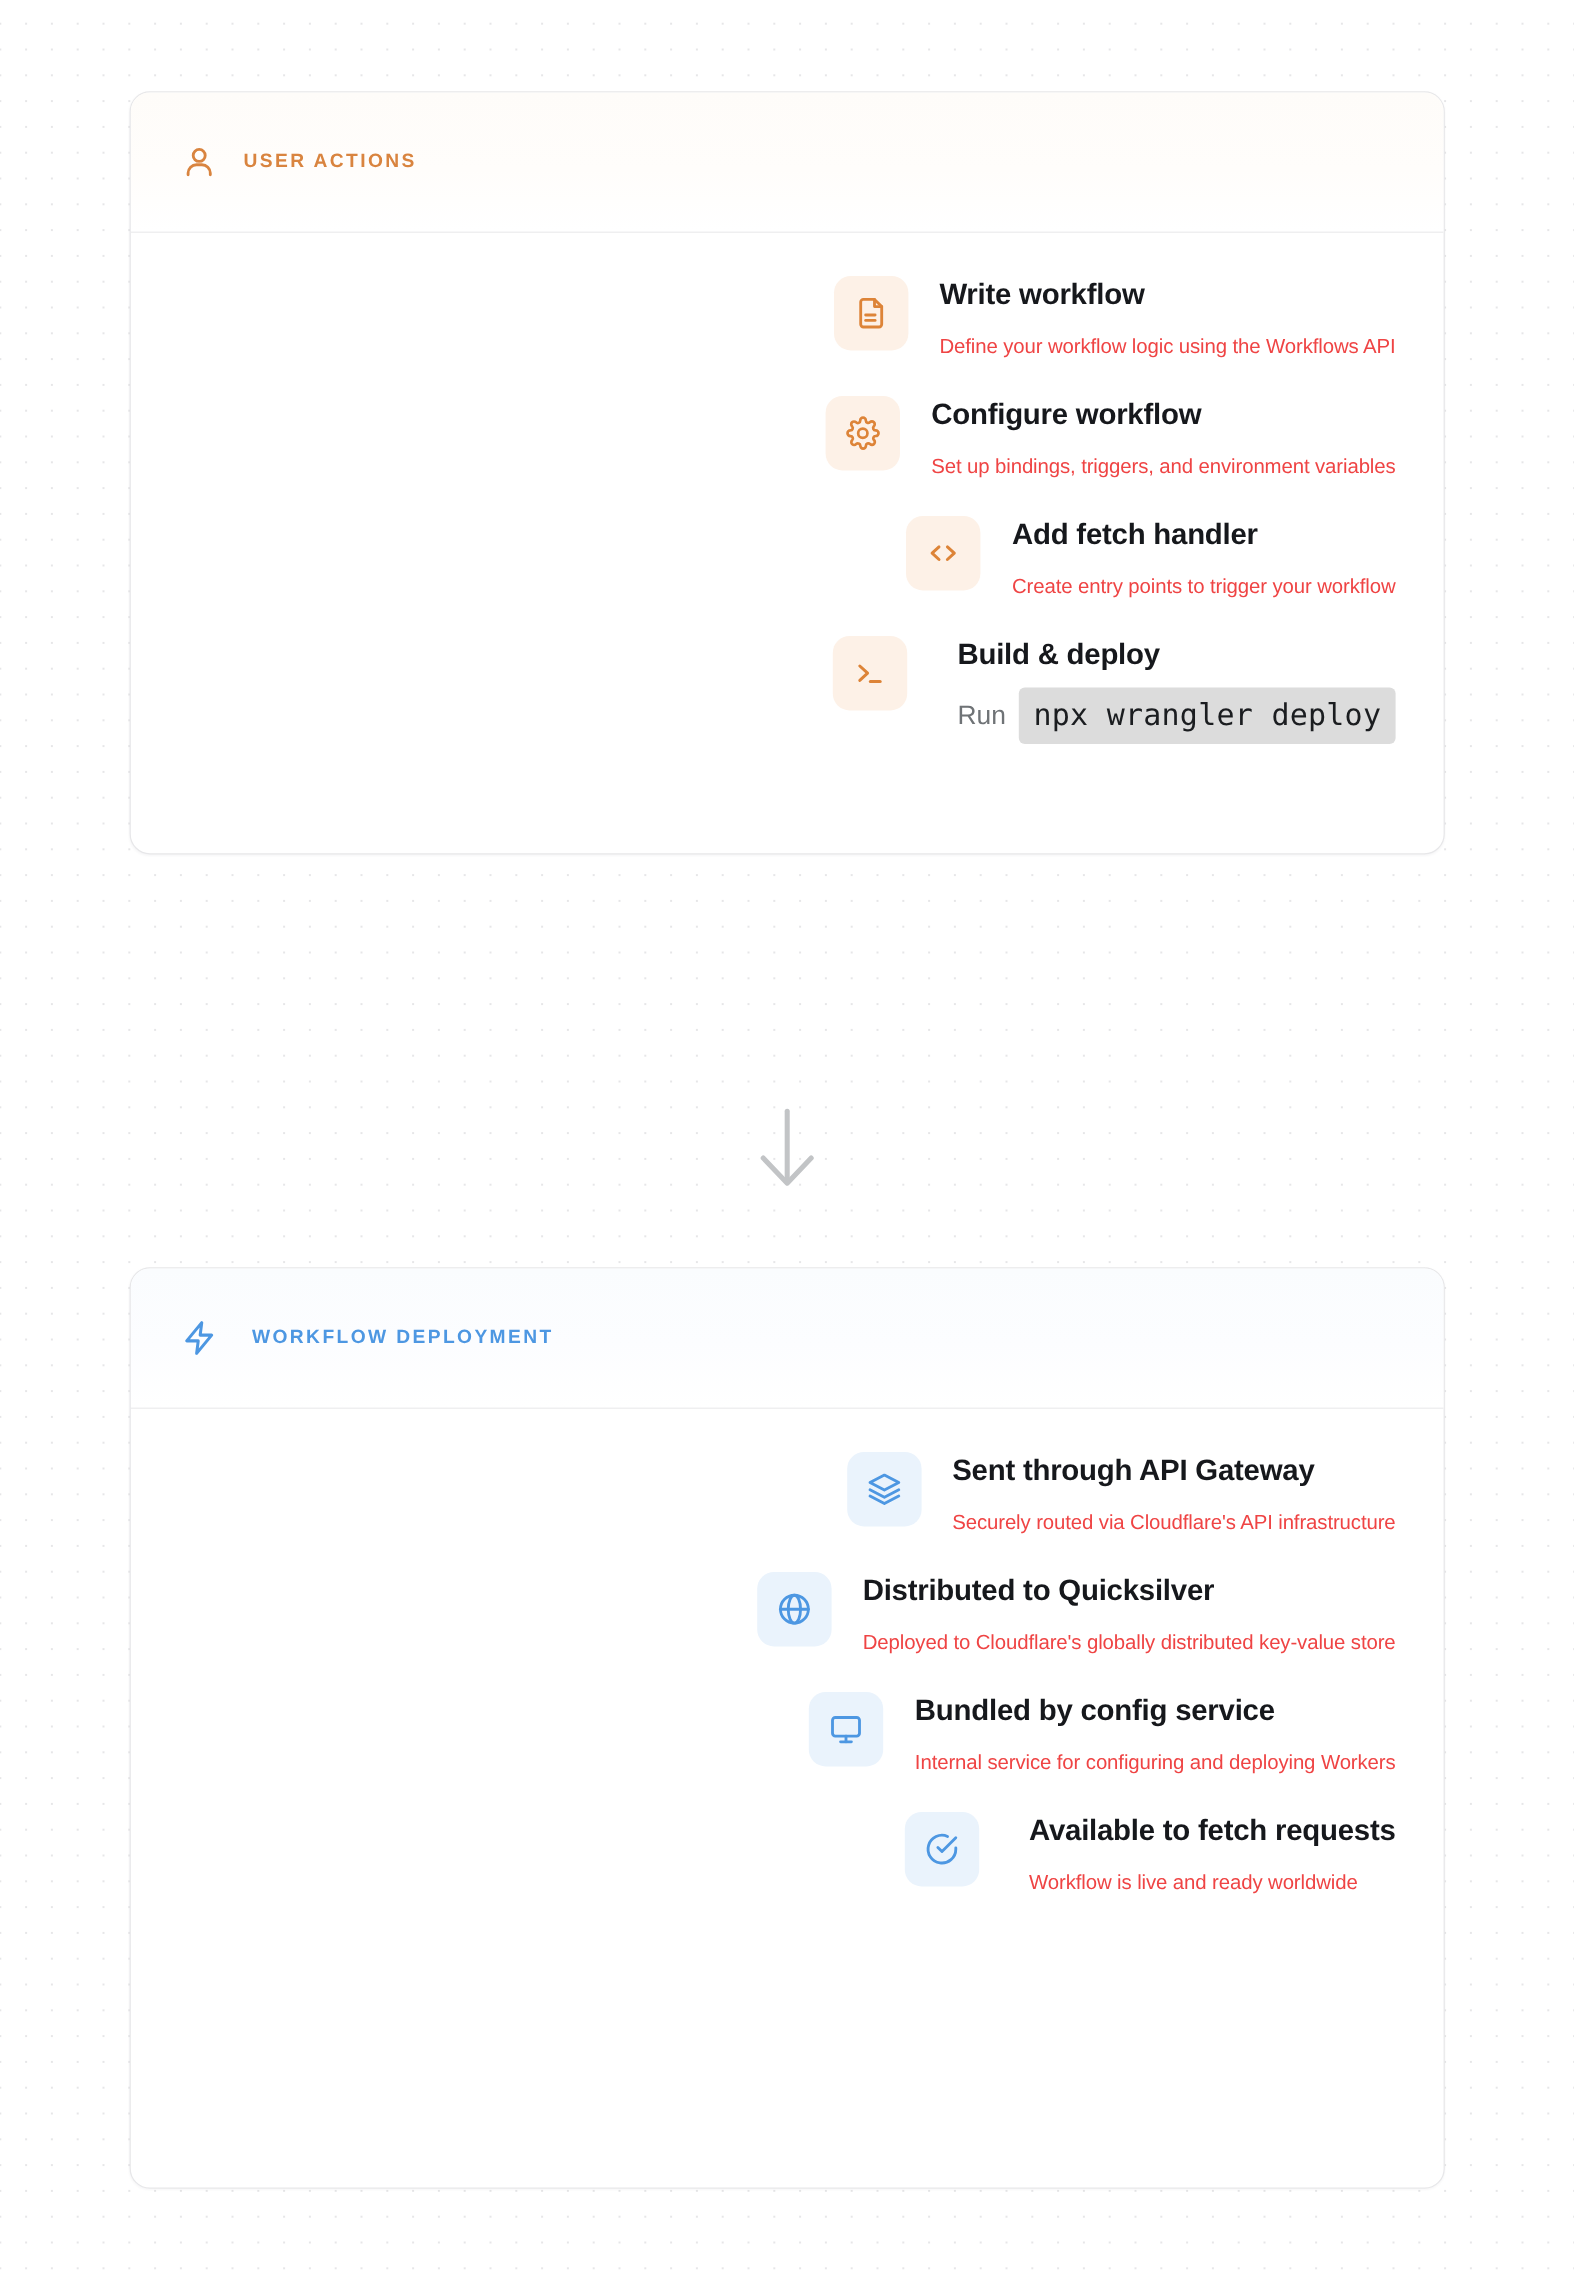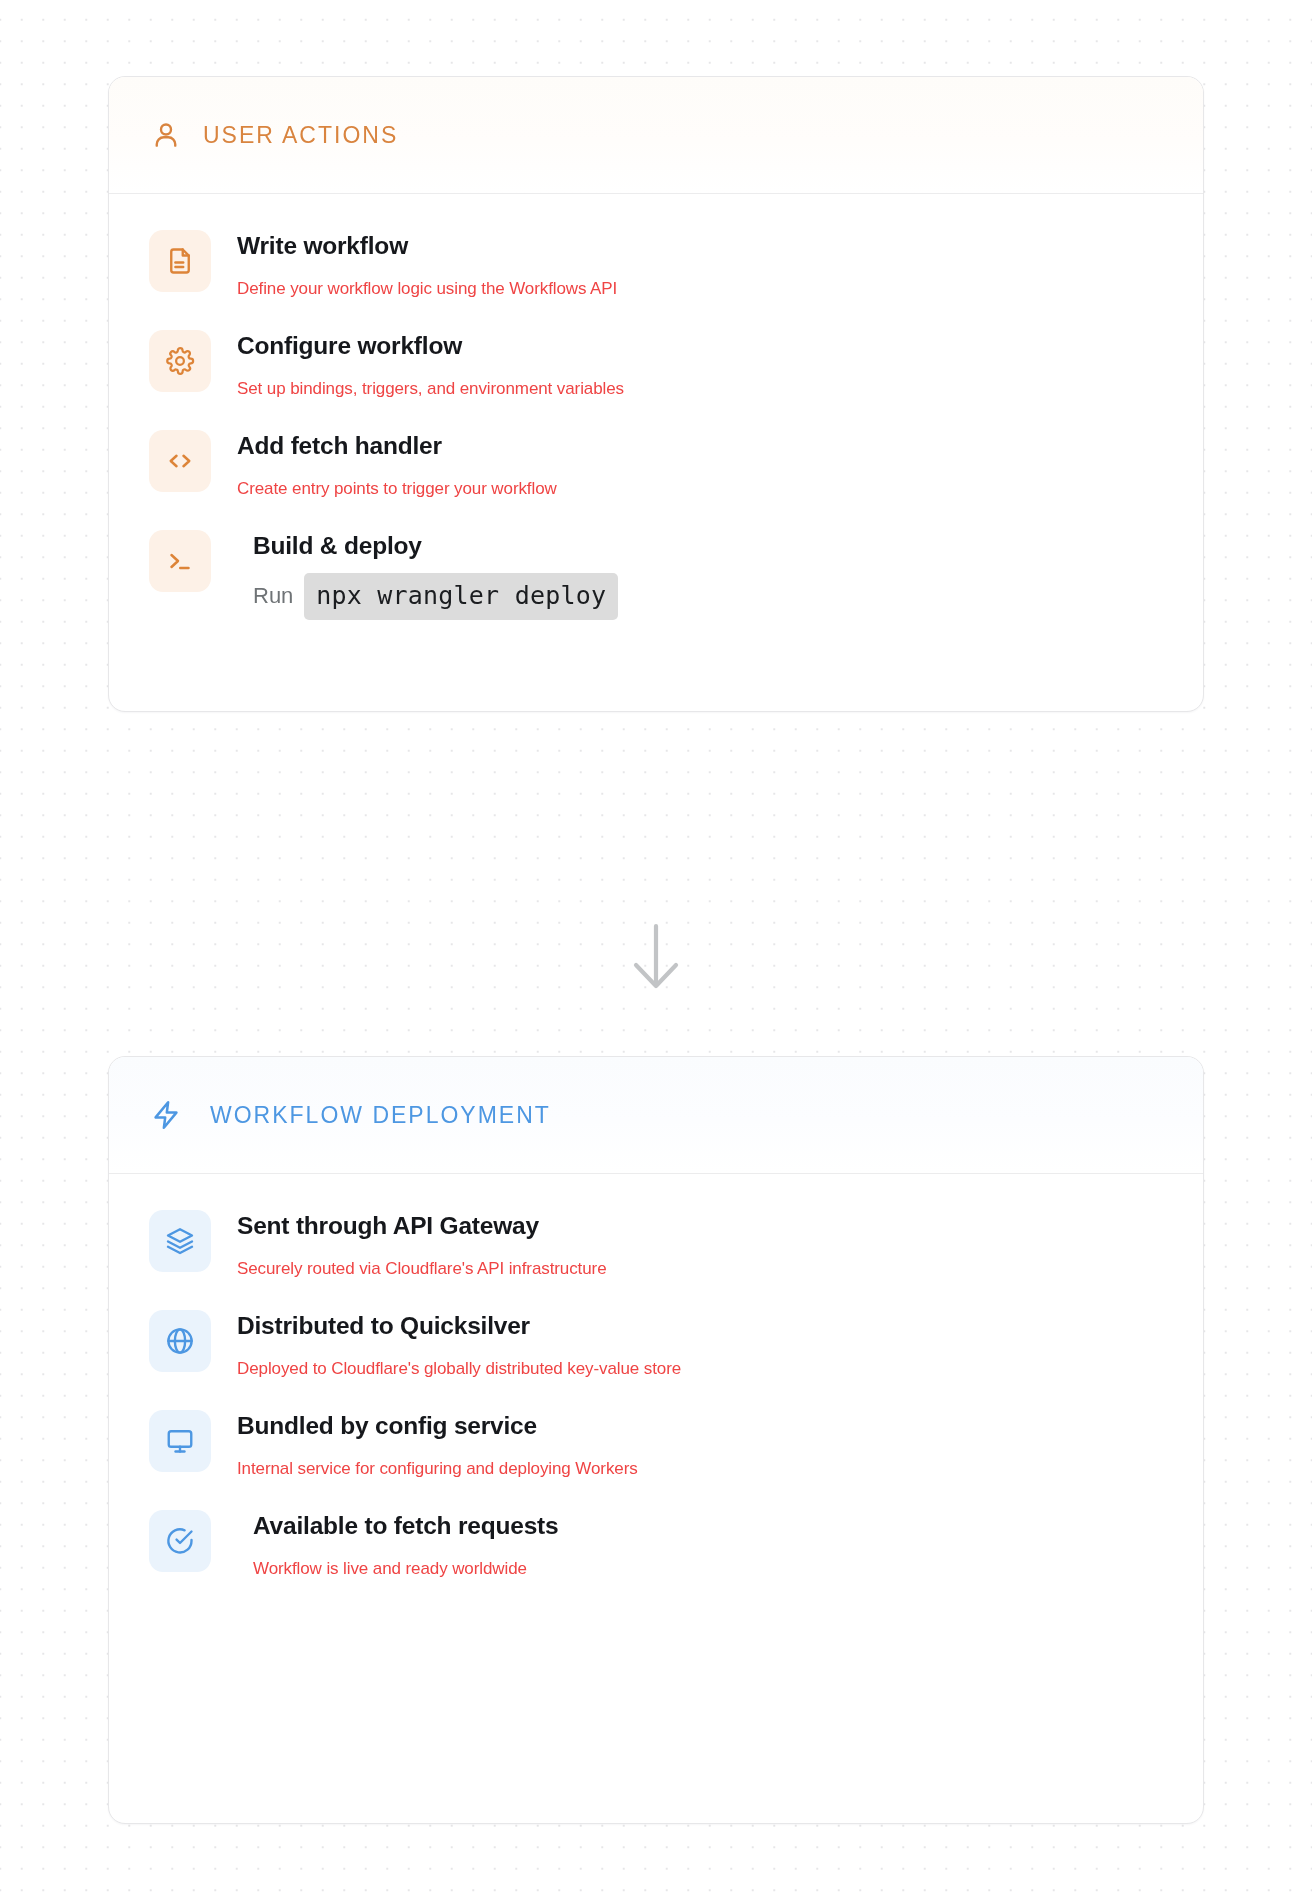--- a/index.html
+++ b/index.html
@@ -71,38 +71,39 @@
     width: 34px;
     height: 34px;
     display: flex;
     align-items: center;
     justify-content: center;
     flex: 0 0 auto;
   }
 
   .header-title {
     margin-left: 20px;
-    font-size: 23px;
-    font-weight: 400;
+    font-size: 16px;
+    font-weight: 700;
     letter-spacing: 2.0px;
     text-transform: uppercase;
   }
 
   .header-title.warm { color: #d9843f; }
   .header-title.cool { color: #4d97e2; margin-left: 27px; }
 
   
   .card-body {
     padding: 34px 40px 0 40px;
   }
 
   .row {
     display: flex;
     align-items: flex-start;
     margin-bottom: 28px;
+    justify-content: flex-end;
   }
 
   .row:last-child { margin-bottom: 0; gap: 16px; }
 
   .row-icon {
     width: 62px;
     height: 62px;
     border-radius: 14px;
     display: flex;
     align-items: center;

